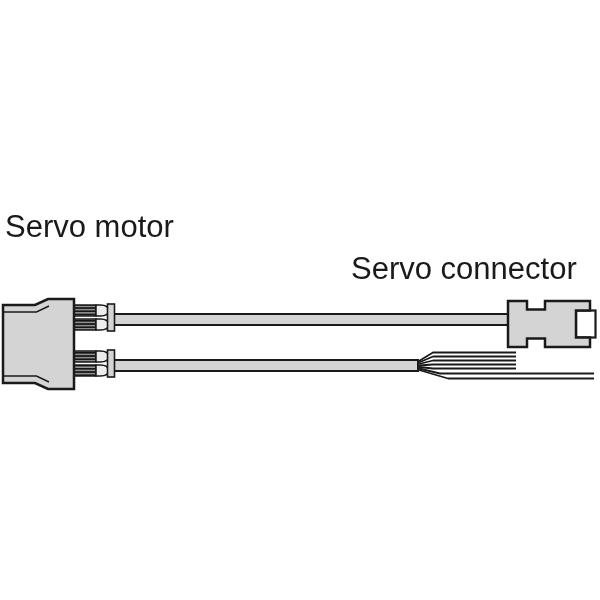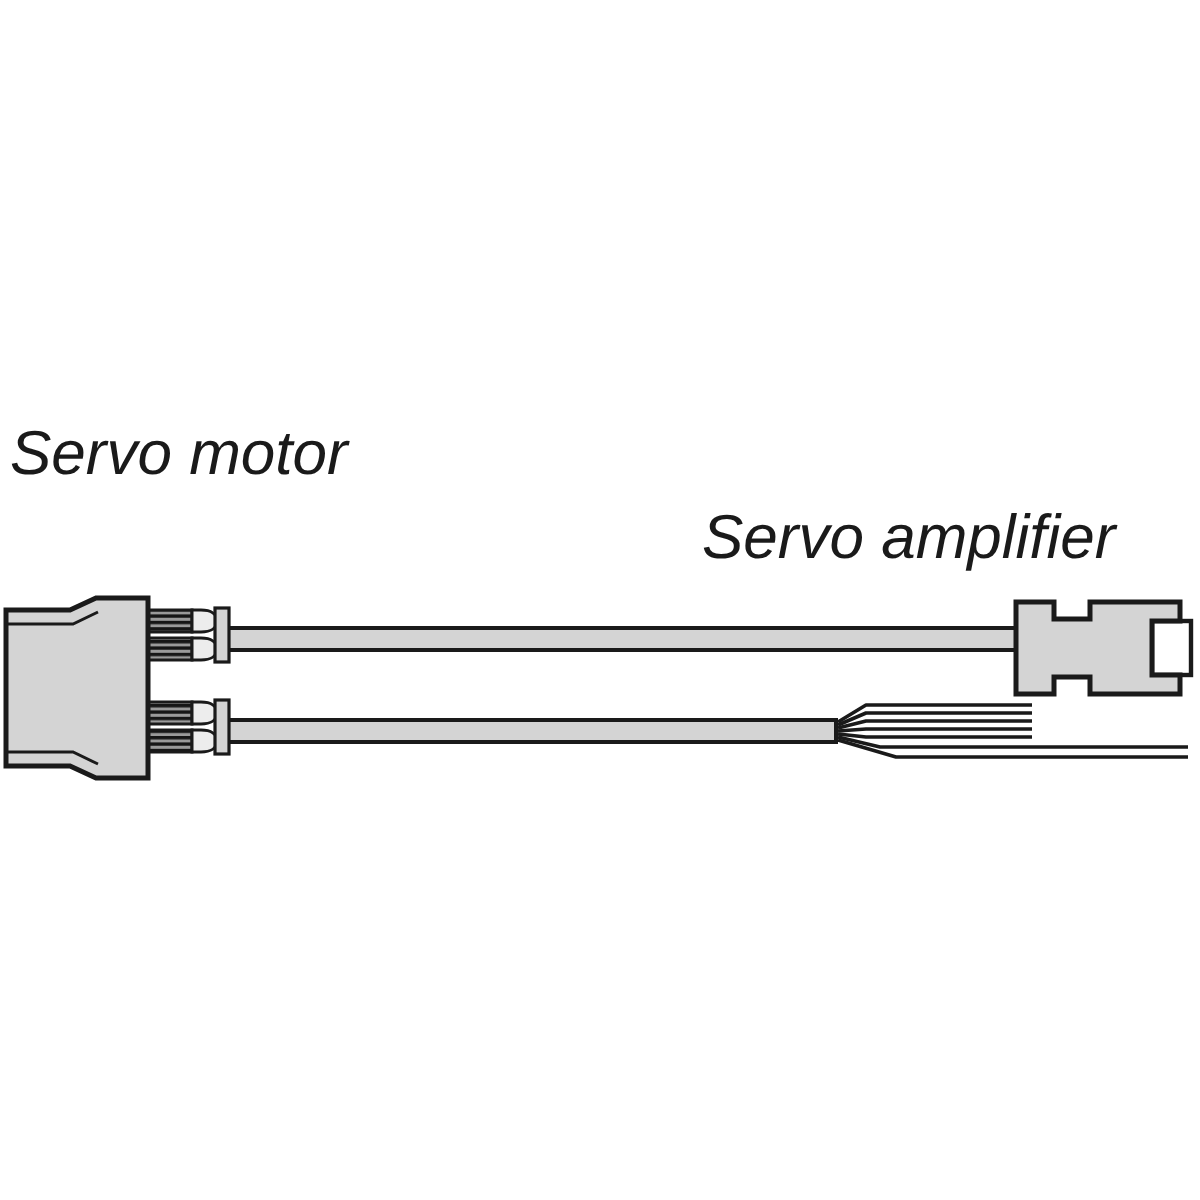--- a/index.html
+++ b/index.html
@@ -2,21 +2,20 @@
 <html style="--bg: #ffffff; --ink: #1a1a1a; --body: #d4d4d4; --crimp-dark: #161616; --crimp-light: #9a9a9a;"><head>
 <meta charset="utf-8">
 <style>
   html,body{margin:0;padding:0;}
   .canvas{
     position:relative;
     width:600px;height:600px;
     background:var(--bg,#ffffff);
     overflow:hidden;
     font-family:"Liberation Sans", sans-serif;
-    font-style:italic;
   }
   .label{
     position:absolute;
     color:var(--ink,#1a1a1a);
     font-size:31px;
     line-height:41px;
     white-space:nowrap;
   }
   #motor-label{left:5px;top:206px;}
   #amp-label{left:351px;top:248px;}
@@ -31,21 +30,21 @@
 </head>
 <body>
 
 <div class="canvas">
 
   <div class="label" id="motor-label">
     <div>Servo motor</div>
   </div>
 
   <div class="label" id="amp-label">
-    <span>Servo amplifier</span>
+    <span>Servo connector</span>
   </div>
 
   <svg class="diagram" width="600" height="600" viewBox="0 0 600 600">
     <defs>
       <pattern id="crimp" width="6" height="3.2" patternUnits="userSpaceOnUse">
         <rect x="0" y="0" width="6" height="3.2" fill="var(--crimp-light,#9a9a9a)"></rect>
         <rect x="0" y="0" width="6" height="1.7" fill="var(--crimp-dark,#161616)"></rect>
       </pattern>
     </defs>
 

